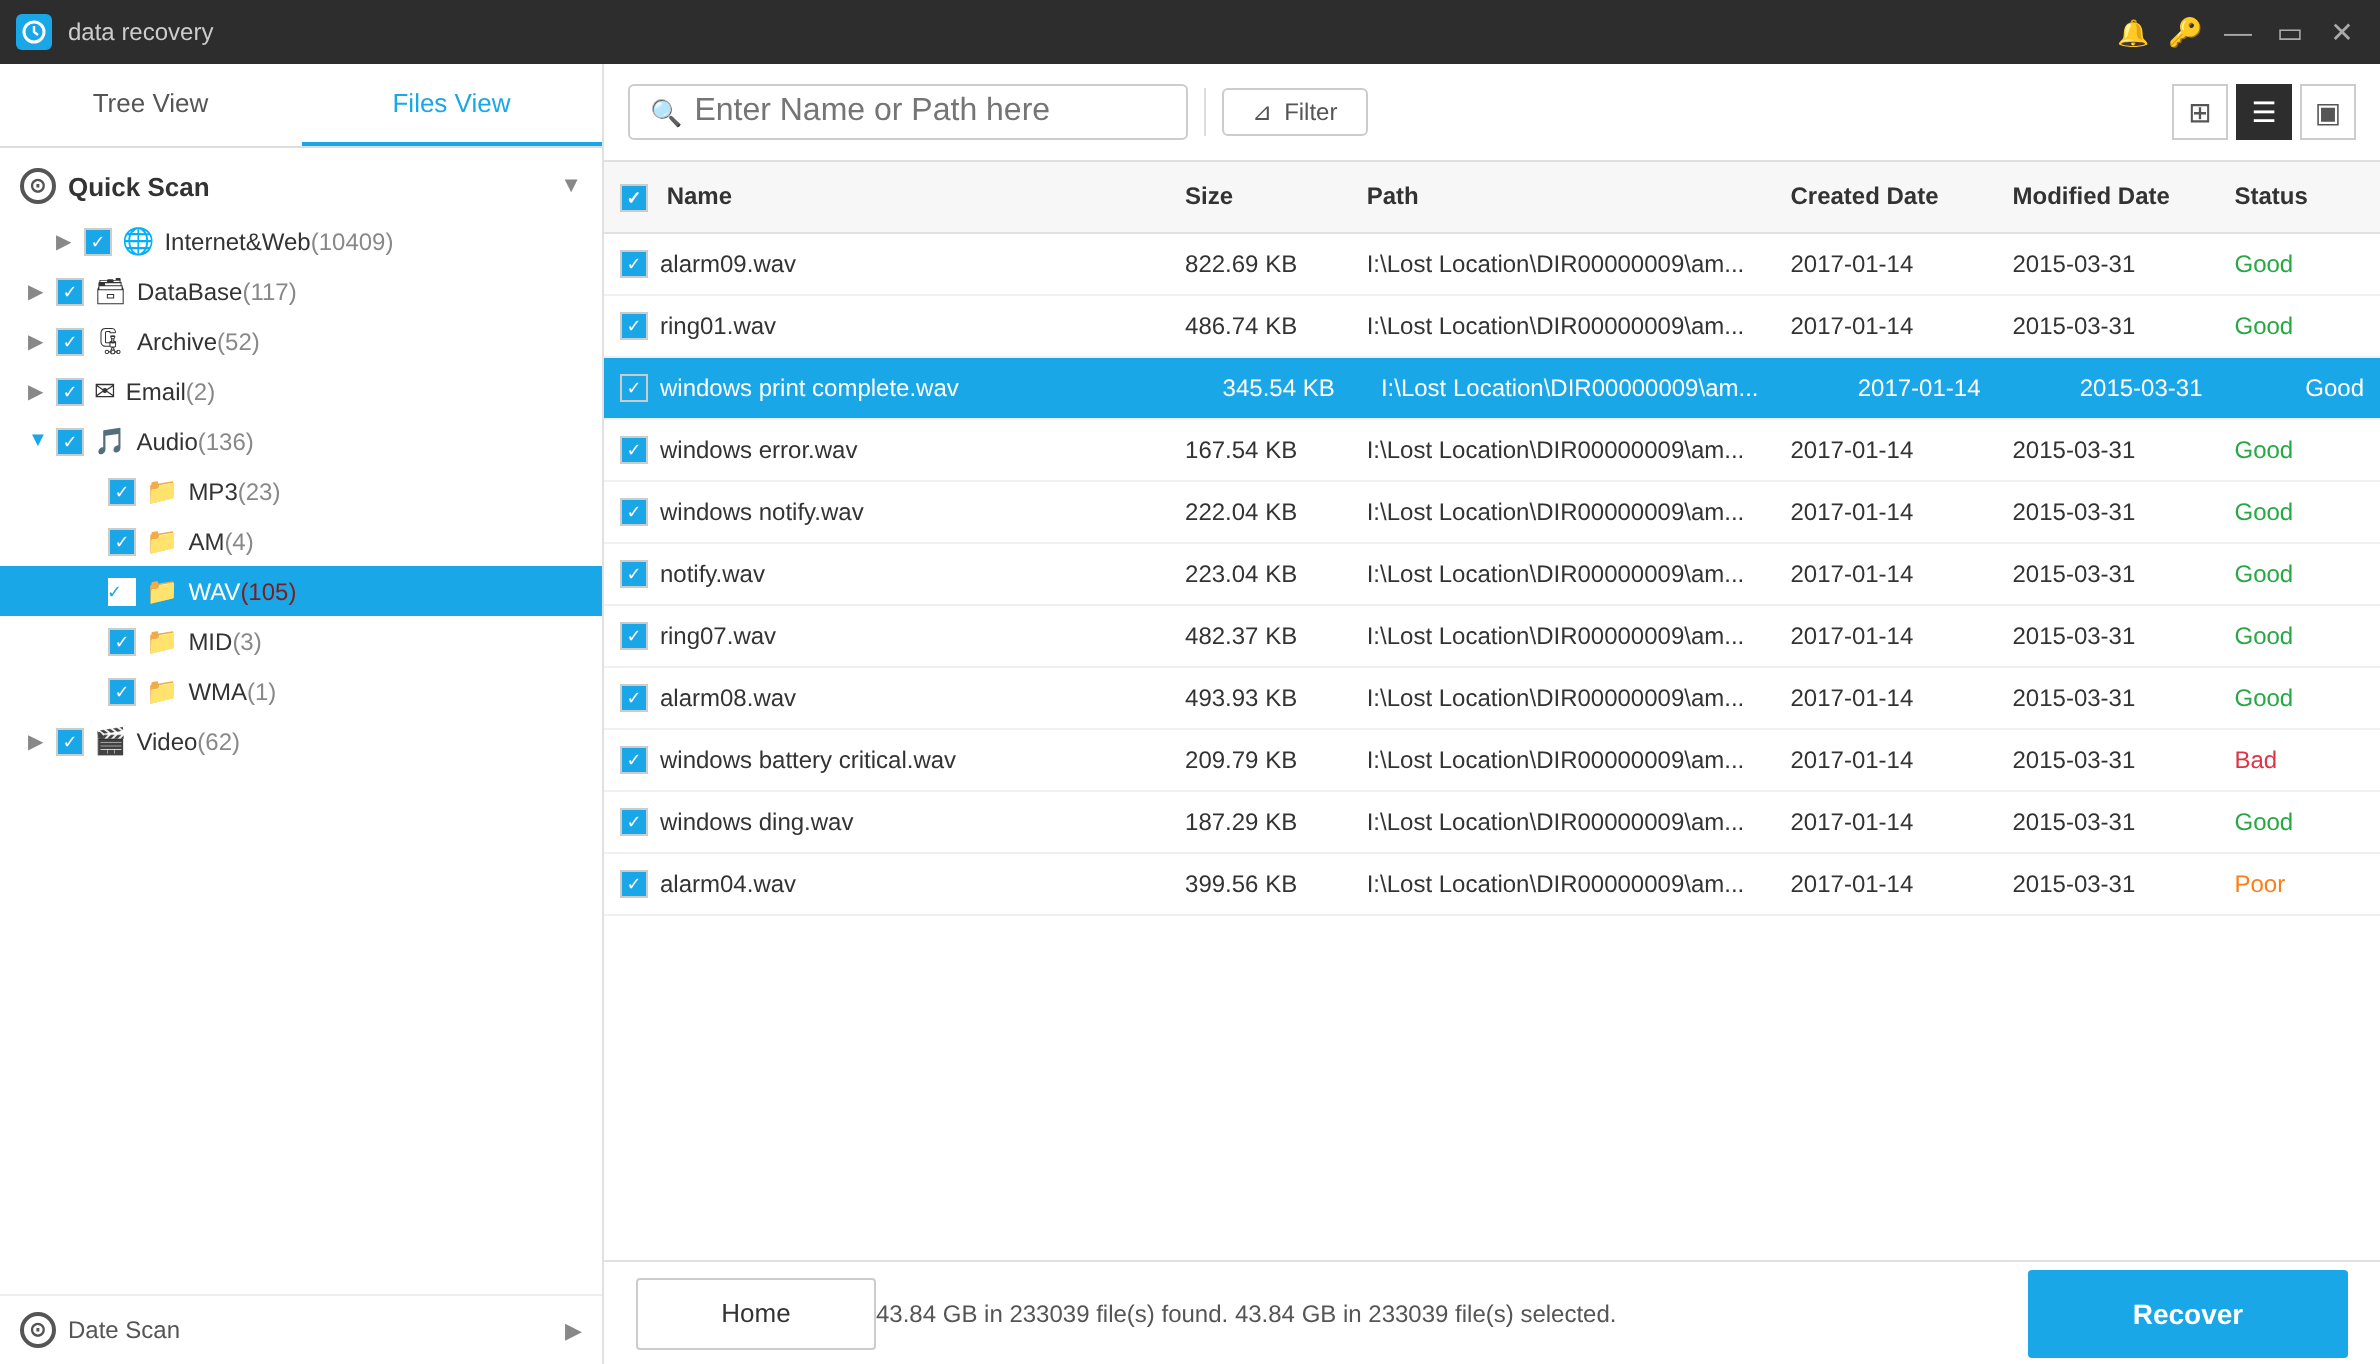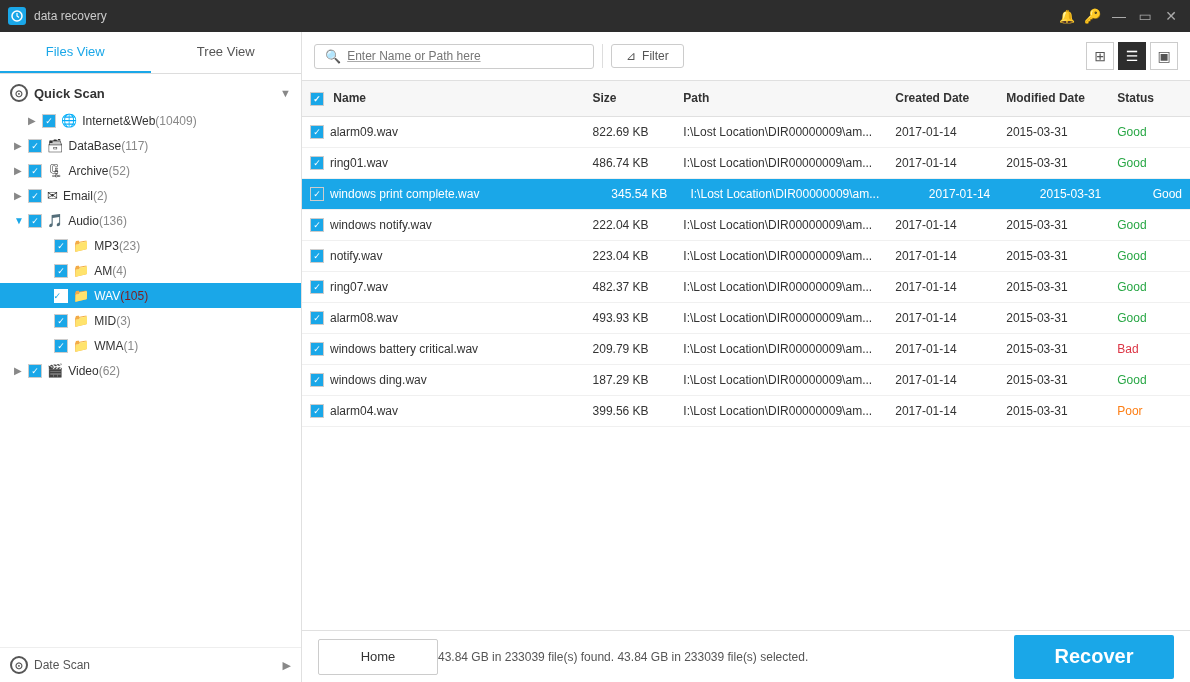--- a/index.html
+++ b/index.html
@@ -175,22 +175,22 @@
     .search-box {
       display: flex;
       align-items: center;
       border: 1px solid #ccc;
       border-radius: 3px;
       padding: 4px 10px;
       width: 280px;
       gap: 6px;
     }
     .search-box input {
-      border: none; outline: none; font-size: 12px; color: #888;
-      background: transparent; flex: 1; text-decoration: underline;
+      border: none; outline: none; font-size: 16px; color: #888;
+      background: transparent; flex: 1;
     }
     .filter-btn {
       display: flex;
       align-items: center;
       border: 1px solid #ccc;
       border-radius: 3px;
       padding: 4px 14px;
       font-size: 12px;
       cursor: pointer;
       gap: 6px;
@@ -288,21 +288,21 @@
       flex: 1;
       text-align: left;
       font-size: 12px;
       color: #555;
     }
     .recover-btn {
       width: 160px; height: 44px;
       background: #1aa7e8;
       border: none;
       color: white;
-      font-size: 20px;
+      font-size: 14px;
       font-weight: 600;
       cursor: pointer;
       border-radius: 2px;
     }
   </style>
 </head>
 <body>
 
 <div class="titlebar">
   <div class="titlebar-logo">
@@ -320,22 +320,22 @@
     <button class="titlebar-btn">▭</button>
     <button class="titlebar-btn close">✕</button>
   </div>
 </div>
 
 <div class="main-area">
 
   <div class="sidebar">
 
     <div class="tabs">
+      <div class="tab">Tree View</div>
       <div class="tab active">Files View</div>
-      <div class="tab">Tree View</div>
     </div>
 
     <div class="sidebar-content">
 
       <div class="section-header">
         <div class="circle-icon">⊙</div>
         <span>Quick Scan</span>
         <span class="chevron">▼</span>
       </div>
 
@@ -497,20 +497,33 @@
     <td>345.54 KB</td>
     <td>I:\Lost Location\DIR00000009\am...</td>
     <td>2017-01-14</td>
     <td>2015-03-31</td>
     <td><span class="status-good">Good</span></td>
   </tr>
             <tr>
     <td>
       <div class="filename-cell">
         <span class="row-checkbox"></span>
+        <span>windows error.wav</span>
+      </div>
+    </td>
+    <td>167.54 KB</td>
+    <td>I:\Lost Location\DIR00000009\am...</td>
+    <td>2017-01-14</td>
+    <td>2015-03-31</td>
+    <td><span class="status-good">Good</span></td>
+  </tr>
+            <tr>
+    <td>
+      <div class="filename-cell">
+        <span class="row-checkbox"></span>
         <span>windows notify.wav</span>
       </div>
     </td>
     <td>222.04 KB</td>
     <td>I:\Lost Location\DIR00000009\am...</td>
     <td>2017-01-14</td>
     <td>2015-03-31</td>
     <td><span class="status-good">Good</span></td>
   </tr>
             <tr>

